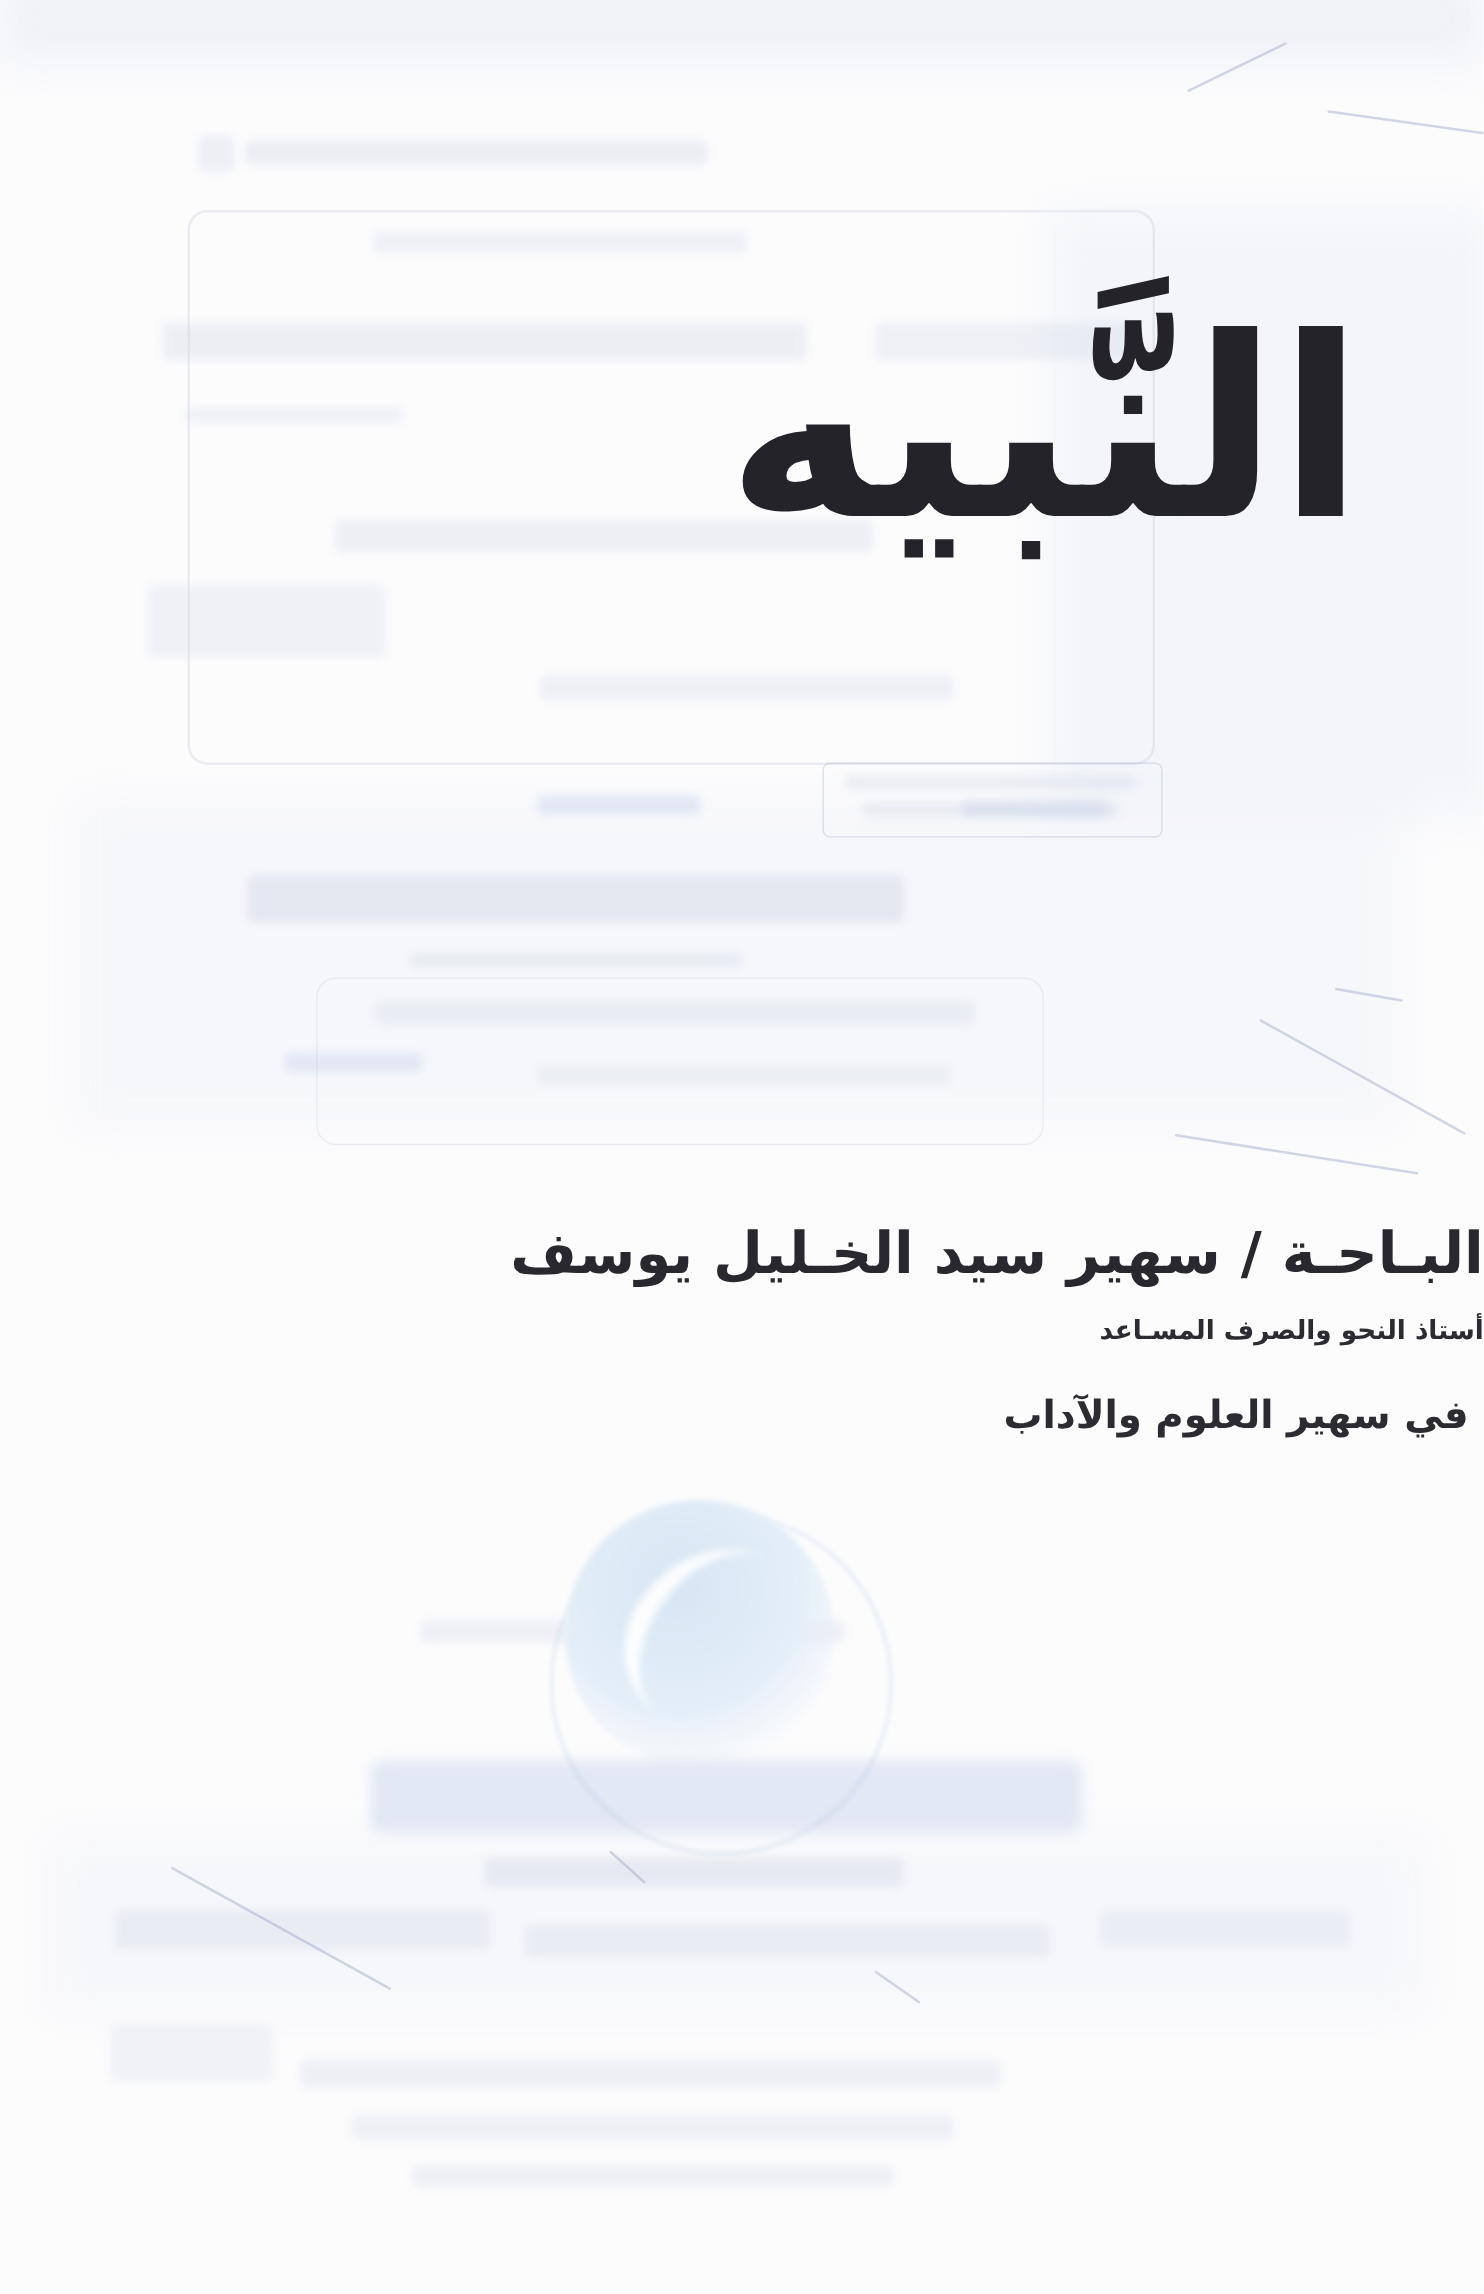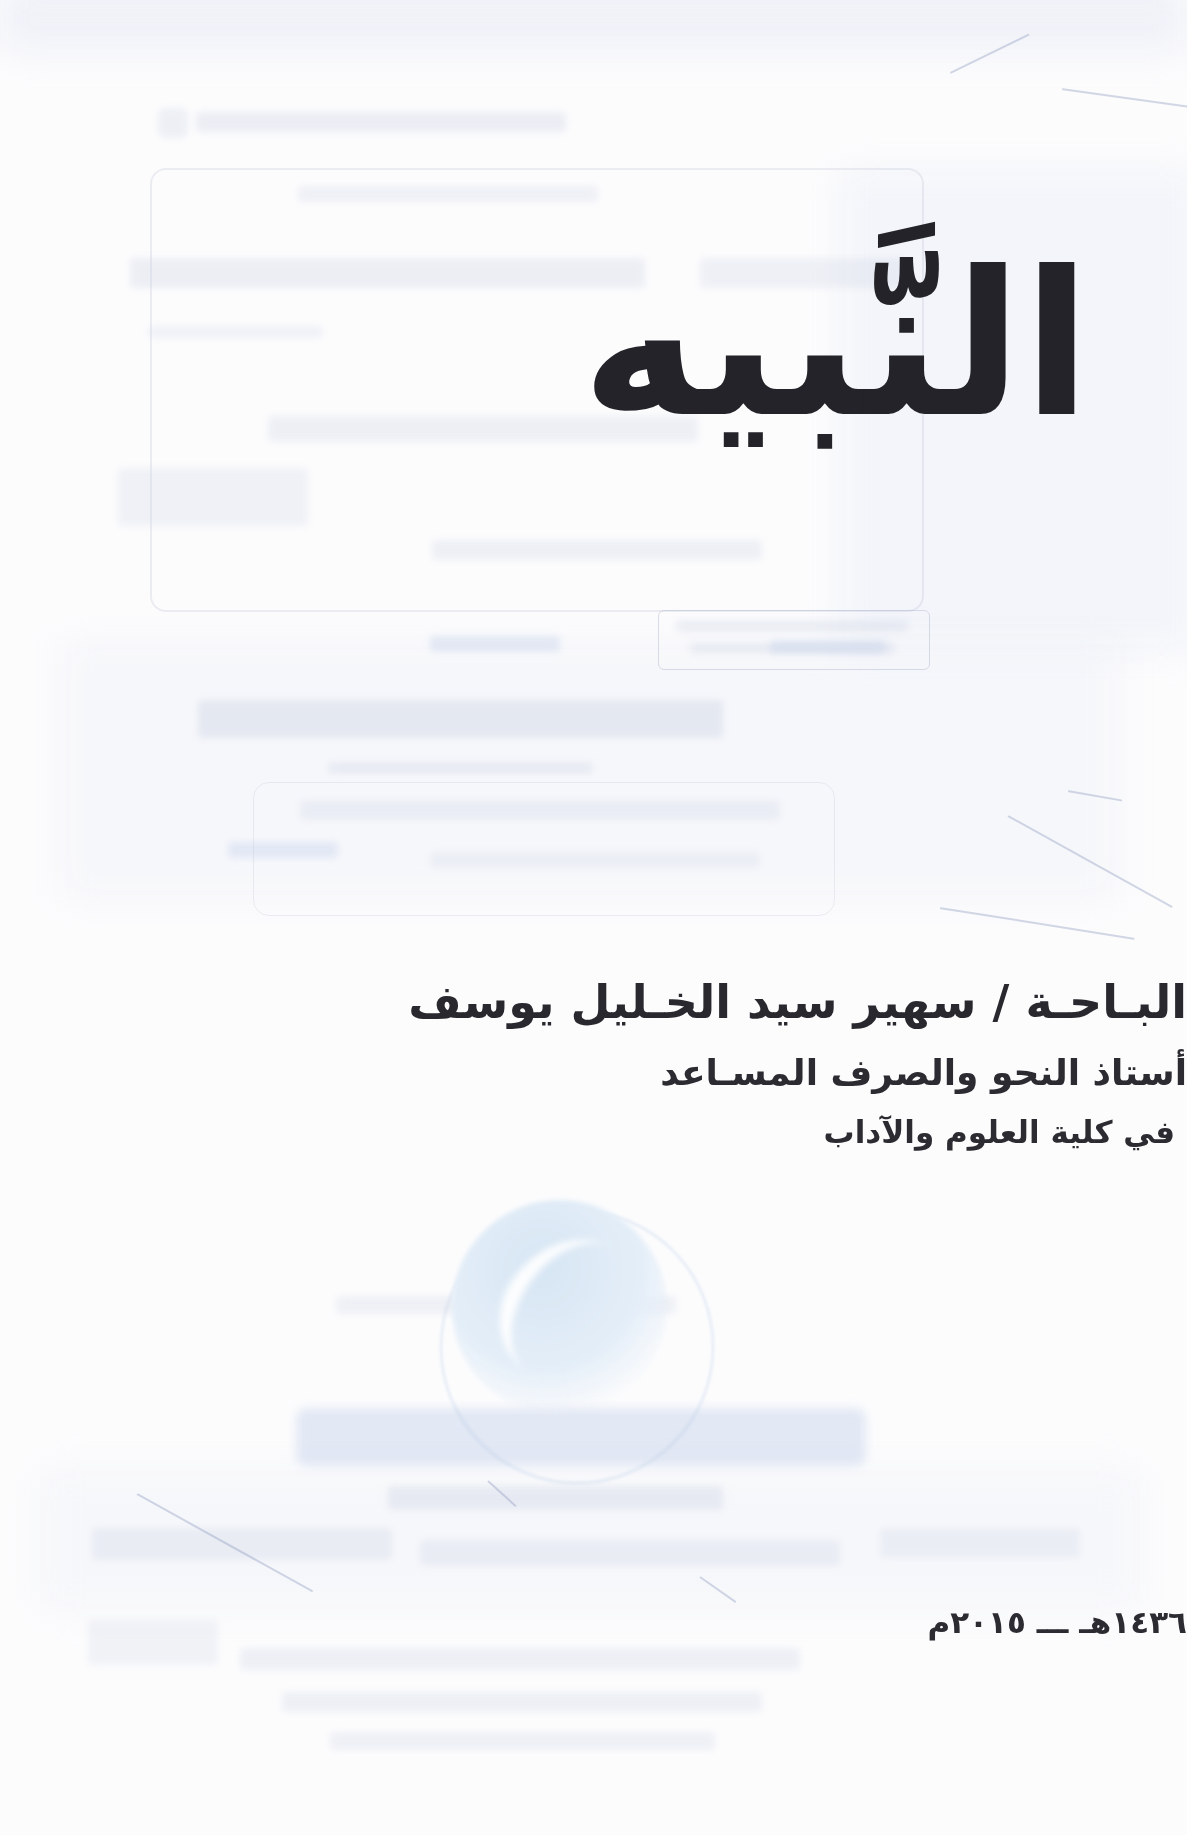--- a/index.html
+++ b/index.html
@@ -33,21 +33,21 @@
     background:radial-gradient(circle at 42% 32%, #d7e6f4 0%, #e4eef8 52%, rgba(231,240,249,0) 78%);
     filter:blur(2px);}
   .wm-swirl{position:absolute;left:505px;top:1235px;width:120px;height:150px;border-left:16px solid rgba(255,255,255,.9);
     border-radius:60% 40% 55% 45%;transform:rotate(28deg);filter:blur(3px);}
 
   
   .txt{position:absolute;color:#26262c;font-weight:bold;white-space:nowrap;}
   .t-title{top:245px;right:96px;left:0;font-size:200px;line-height:1.0;letter-spacing:-2px;color:#232329;}
   .t-sub{top:578px;right:91px;left:0;font-size:60px;color:#2a2a30;}
   .t-author{top:975px;left:8px;right:0;font-size:46px;color:#28282e;}
-  .t-role{top:1052px;left:68px;right:0;font-size:36px;color:#2b2b31;}
+  .t-role{top:1052px;left:68px;right:0;font-size:21px;color:#2b2b31;}
   .t-faculty{top:1114px;right:12px;left:0;font-size:31px;color:#2b2b31;}
   .t-univ{top:1175px;right:72px;left:0;font-size:31px;color:#2b2b31;letter-spacing:1px;}
   .t-date{top:1604px;left:24px;right:0;font-size:31px;color:#2b2b31;}
 </style>
 </head>
 <body>
 
 <div class="page">
 
   <div class="wash wash-top"></div>
@@ -97,16 +97,15 @@
   <div class="crease" style="left:1068px;top:790px;width:55px;transform:rotate(10deg);"></div>
   <div class="crease" style="left:1008px;top:815px;width:188px;transform:rotate(29deg);"></div>
   <div class="crease" style="left:940px;top:907px;width:197px;transform:rotate(9deg);"></div>
   <div class="crease" style="left:137px;top:1493px;width:201px;transform:rotate(29deg);"></div>
   <div class="crease" style="left:488px;top:1480px;width:38px;transform:rotate(42deg);"></div>
   <div class="crease" style="left:700px;top:1576px;width:44px;transform:rotate(35deg);"></div>
 
   <div class="txt t-title">النَّبيه</div>
   <div class="txt t-author">البـاحـة / سهير سيد الخـليل يوسف</div>
   <div class="txt t-role">أستاذ النحو والصرف المسـاعد</div>
-  <div class="txt t-faculty">في كلية العلوم والآداب</div>
-  <div class="txt t-date">١٤٣٦هـ ـــ ٢٠١٥م</div>
+  <div class="txt t-faculty">في سهير العلوم والآداب</div>
 
 </div>
 
 </body></html>

